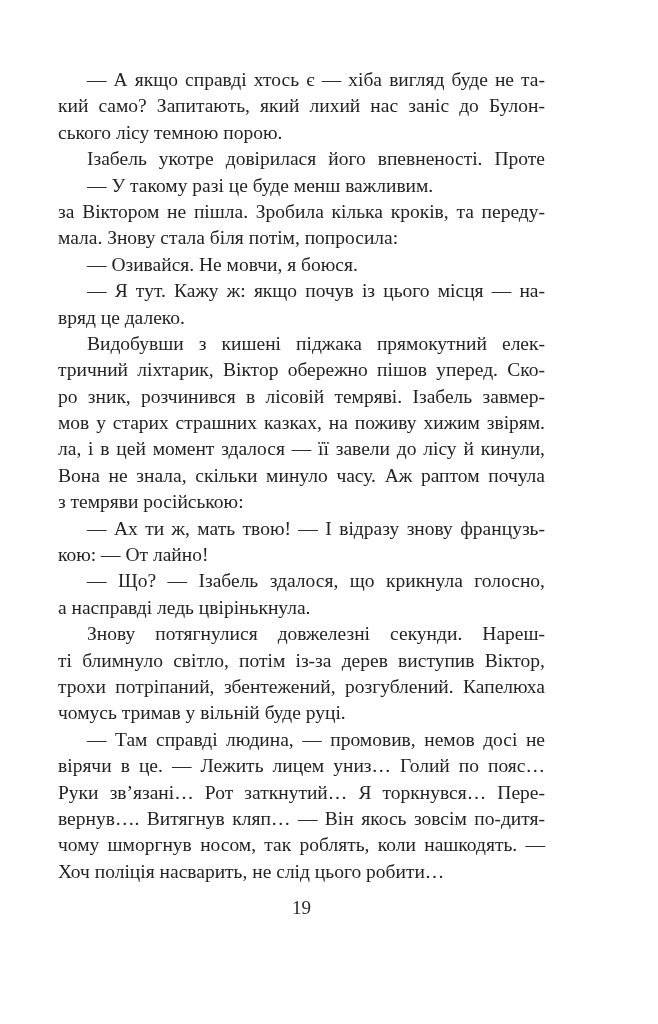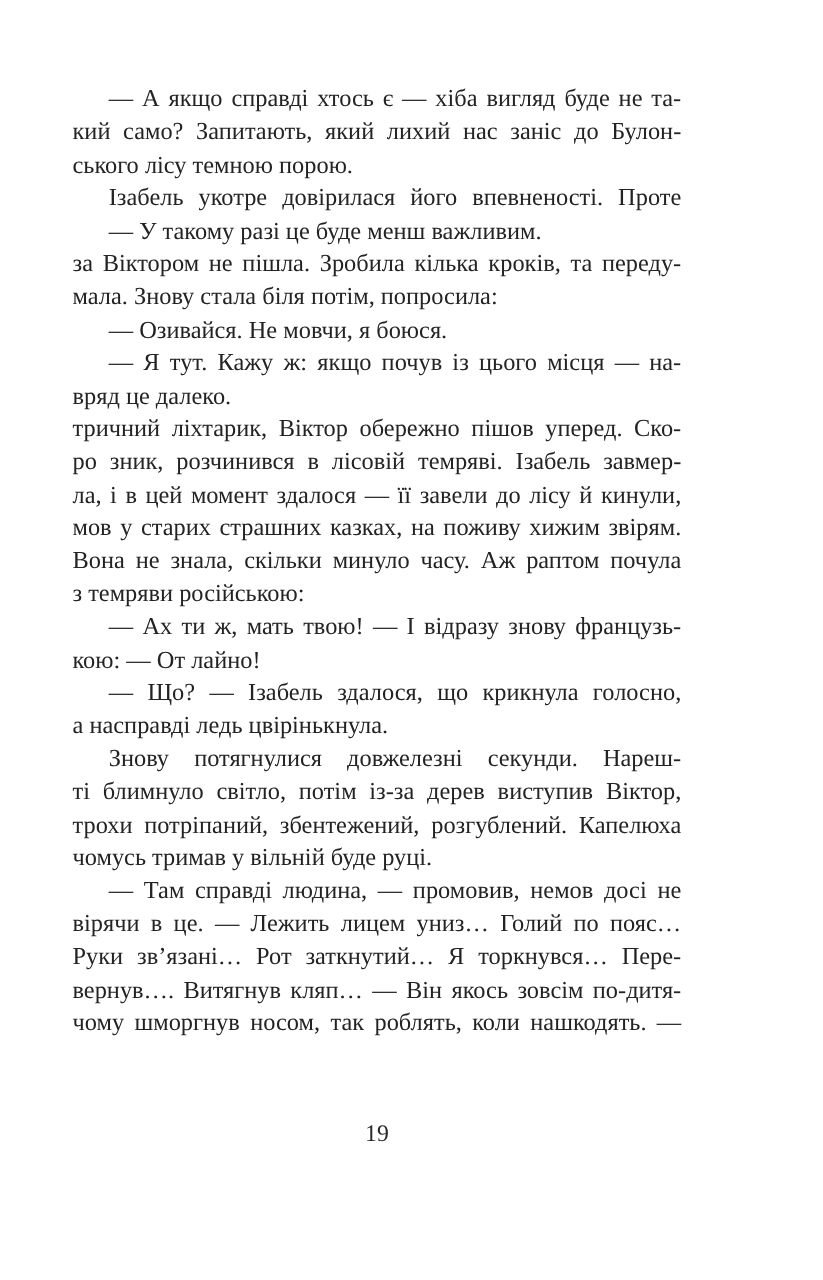--- a/index.html
+++ b/index.html
@@ -58,34 +58,36 @@
       <div class="line indent">— А якщо справді хтось є — хіба вигляд буде не та-</div>
       <div class="line">кий само? Запитають, який лихий нас заніс до Булон-</div>
       <div class="line end">ського лісу темною порою.</div>
       <div class="line indent">Ізабель укотре довірилася його впевненості. Проте</div>
       <div class="line indent end">— У такому разі це буде менш важливим.</div>
       <div class="line">за Віктором не пішла. Зробила кілька кроків, та переду-</div>
       <div class="line end">мала. Знову стала біля потім, попросила:</div>
       <div class="line indent end">— Озивайся. Не мовчи, я боюся.</div>
       <div class="line indent">— Я тут. Кажу ж: якщо почув із цього місця — на-</div>
       <div class="line end">вряд це далеко.</div>
+      <div class="line indent">Видобувши з кишені піджака прямокутний елек-</div>
       <div class="line">тричний ліхтарик, Віктор обережно пішов уперед. Ско-</div>
       <div class="line">ро зник, розчинився в лісовій темряві. Ізабель завмер-</div>
+      <div class="line">мов у старих страшних казках, на поживу хижим звірям.</div>
       <div class="line">ла, і в цей момент здалося — її завели до лісу й кинули,</div>
-      <div class="line">мов у старих страшних казках, на поживу хижим звірям.</div>
       <div class="line">Вона не знала, скільки минуло часу. Аж раптом почула</div>
       <div class="line end">з темряви російською:</div>
       <div class="line indent">— Ах ти ж, мать твою! — І відразу знову французь-</div>
       <div class="line end">кою: — От лайно!</div>
       <div class="line indent">— Що? — Ізабель здалося, що крикнула голосно,</div>
       <div class="line end">а насправді ледь цвірінькнула.</div>
       <div class="line indent">Знову потягнулися довжелезні секунди. Нареш-</div>
       <div class="line">ті блимнуло світло, потім із-за дерев виступив Віктор,</div>
       <div class="line">трохи потріпаний, збентежений, розгублений. Капелюха</div>
       <div class="line end">чомусь тримав у вільній буде руці.</div>
       <div class="line indent">— Там справді людина, — промовив, немов досі не</div>
       <div class="line">вірячи в це. — Лежить лицем униз… Голий по пояс…</div>
       <div class="line">Руки зв’язані… Рот заткнутий… Я торкнувся… Пере-</div>
       <div class="line">вернув…. Витягнув кляп… — Він якось зовсім по-дитя-</div>
       <div class="line">чому шморгнув носом, так роблять, коли нашкодять. —</div>
+      <div class="line end">Хоч поліція насварить, не слід цього робити…</div>
     </div>
   <div class="page-number">19</div>
 </div>
 
 </body></html>

